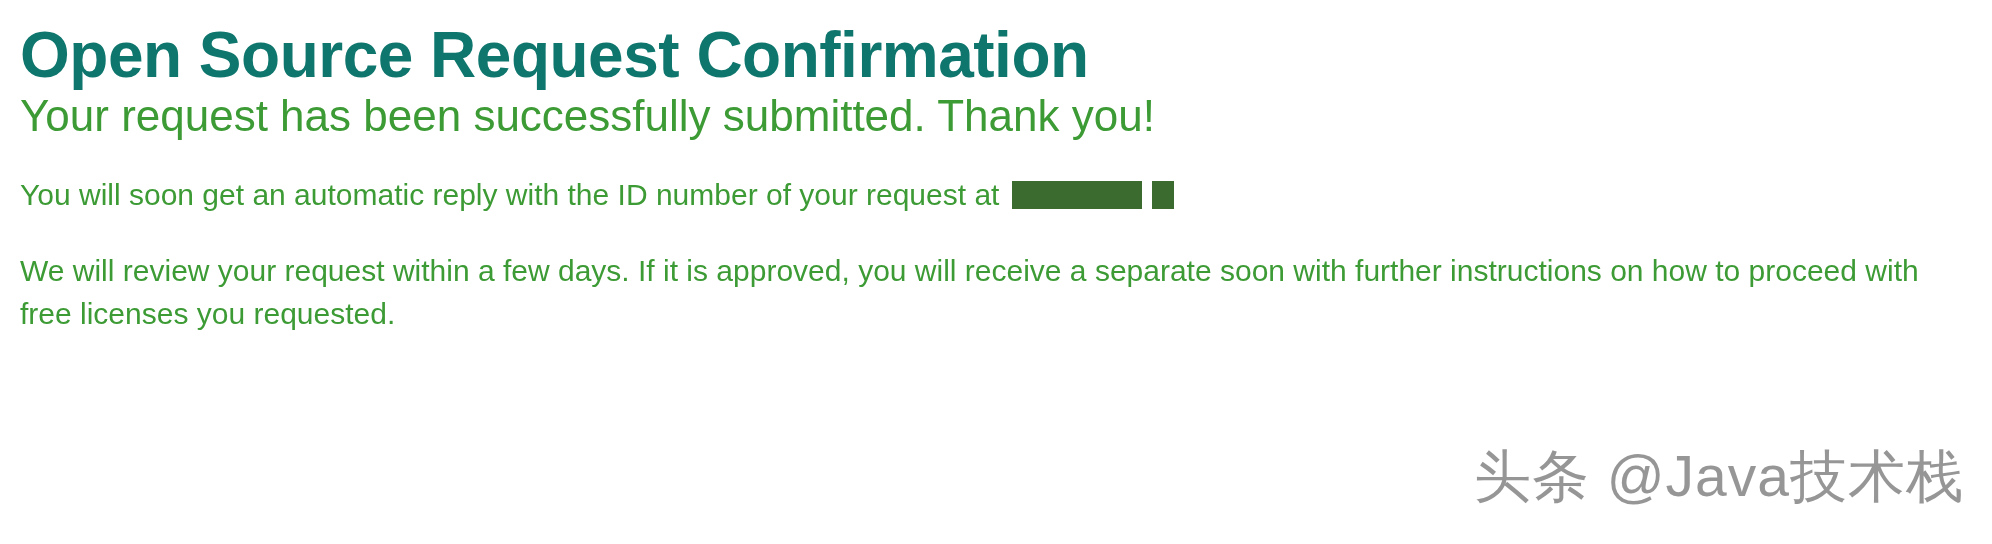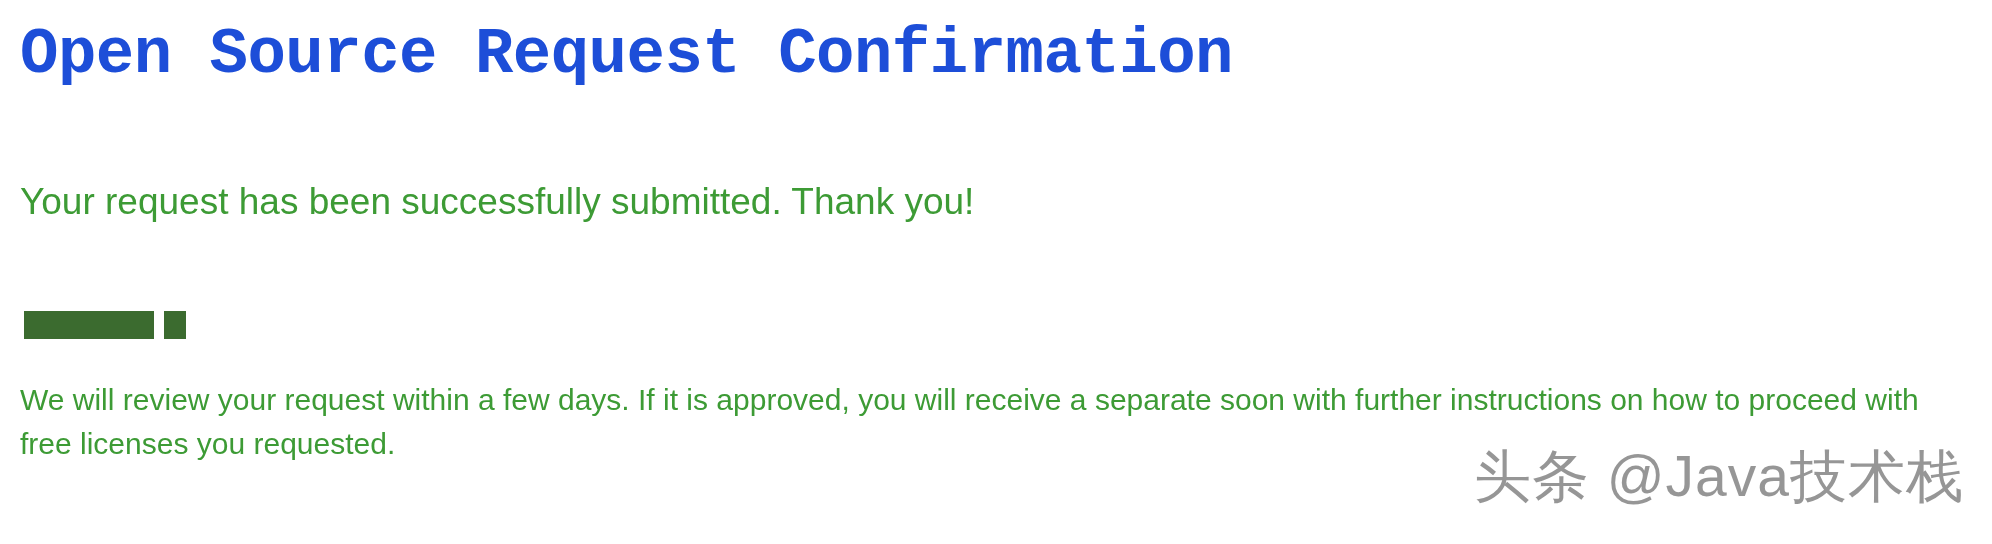--- a/index.html
+++ b/index.html
@@ -12,31 +12,29 @@
       background: #ffffff;
       padding: 20px 20px 20px 20px;
       width: 1992px;
       height: 544px;
       position: relative;
       overflow: hidden;
     }
     .page-title {
       font-size: 64px;
       font-weight: 900;
-      color: #1d4ed8;
+      color: #0f766e;
       letter-spacing: -0.5px;
-      margin-bottom: 90px;
       line-height: 1.1;
-      font-family: Liberation Mono, monospace;
     }
     .success-message {
-      font-size: 37px;
+      font-size: 44px;
       font-weight: 400;
       color: #3d9b35;
-      margin-bottom: 78px;
+      margin-bottom: 30px;
       line-height: 1.2;
     }
     .info-paragraph {
       font-size: 30px;
       font-weight: 400;
       color: #3d9b35;
       line-height: 1.45;
       margin-bottom: 32px;
     }
     .redacted {
@@ -72,18 +70,19 @@
     }
   </style>
 </head>
 <body>
 
 <h1 class="page-title">Open Source Request Confirmation</h1>
 
 <h2 class="success-message">Your request has been successfully submitted. Thank you!</h2>
 
 <p class="info-paragraph">
+  <span>You will soon get an automatic reply with the ID number of your request at</span>
   <span class="redacted"></span>
 </p>
 
 <p class="info-paragraph">We will review your request within a few days. If it is approved, you will receive a separate soon with further instructions on how to proceed with free licenses you requested.</p>
 
 <div class="watermark">头条 @Java技术栈</div>
 
 </body></html>

